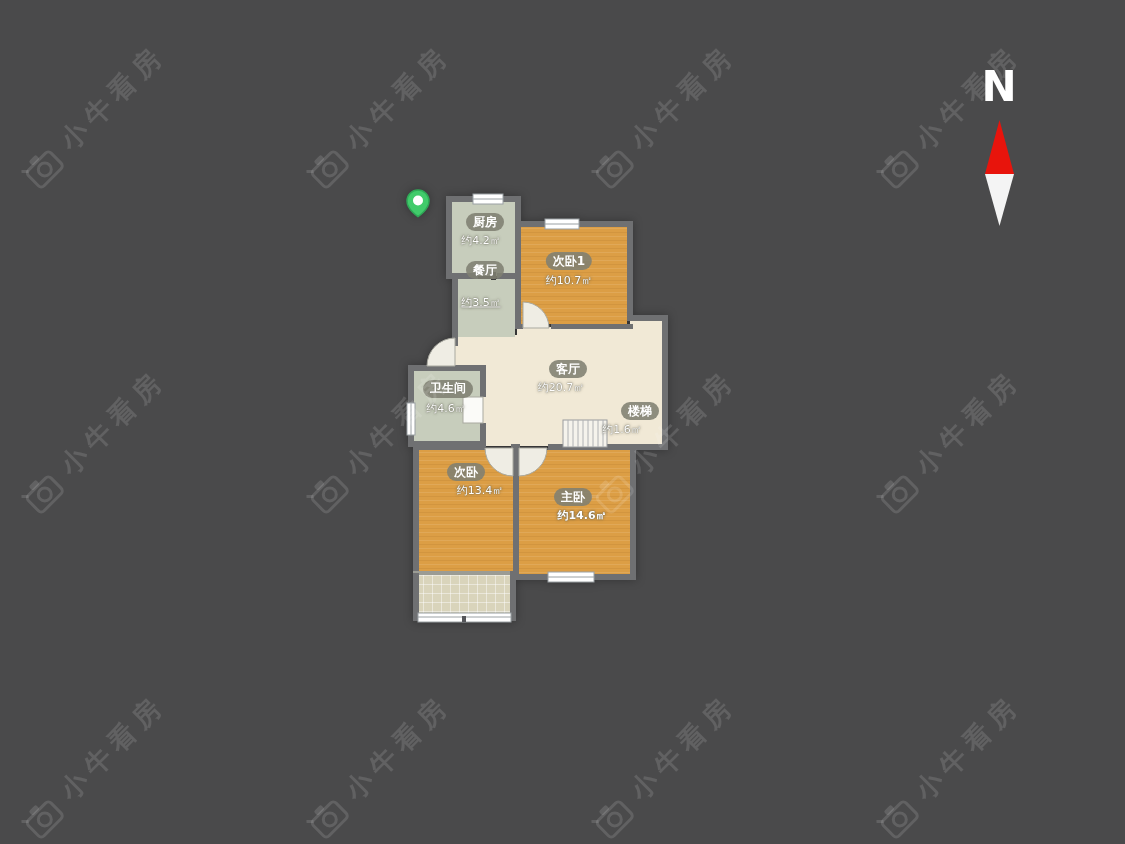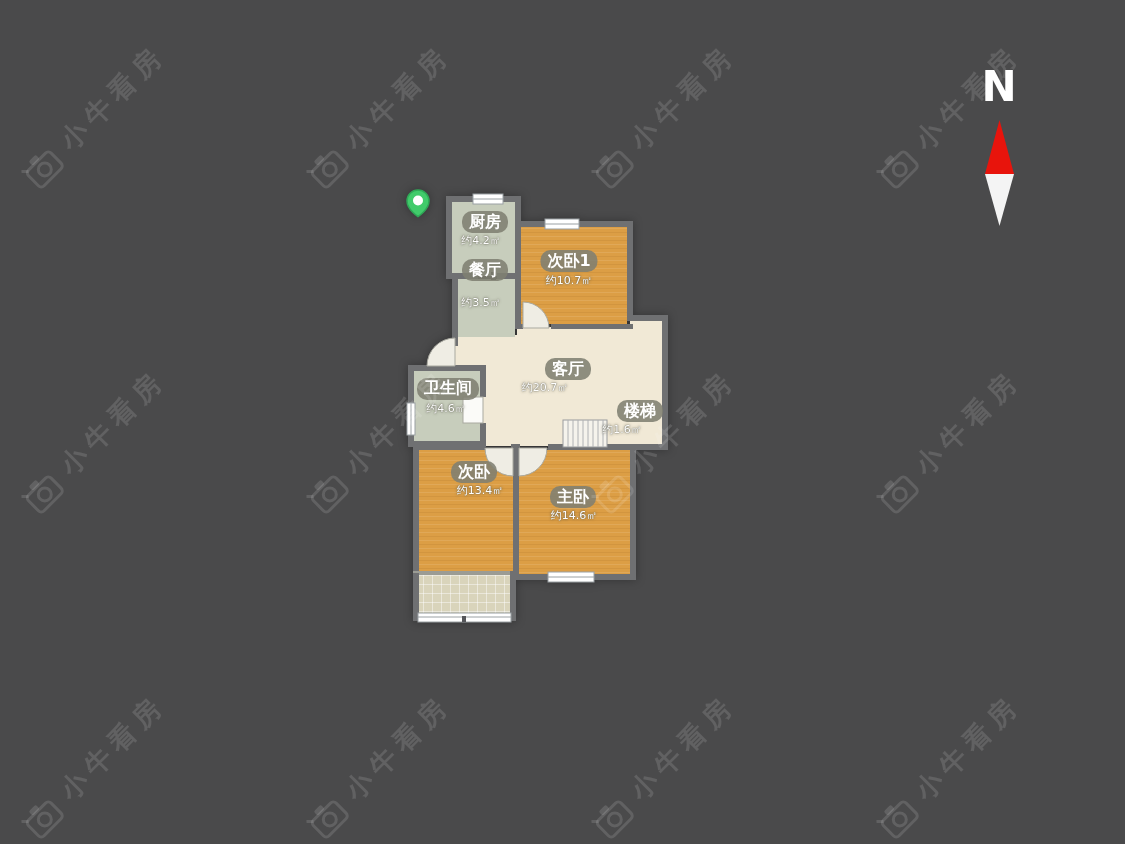--- a/index.html
+++ b/index.html
@@ -20,21 +20,21 @@
   .wm svg{flex:0 0 auto;}
   
   .plan{
     position:absolute;left:405px;top:188px;width:300px;height:445px;z-index:2;
     filter:drop-shadow(0 0 5px rgba(0,0,0,0.30));
   }
   .plan svg{position:absolute;left:0;top:0;}
   .roomlabel{
     position:absolute;transform:translate(-50%,-50%);
     background:rgba(128,128,114,0.88);
-    color:#fff;font-size:16px;font-weight:bold;line-height:1;
+    color:#fff;font-size:12px;font-weight:bold;line-height:1;
     padding:3px 7px;border-radius:10px;white-space:nowrap;z-index:3;
   }
   .areatext{
     position:absolute;transform:translate(-50%,-50%);
     color:#fff;font-size:11px;line-height:1;white-space:nowrap;z-index:3;
     text-shadow:0 0 3px rgba(90,90,75,0.95),0 0 1px rgba(90,90,75,0.95);
   }
   .pin{position:absolute;left:157px;top:168px;z-index:4;}
   
   .compass{position:absolute;left:969px;top:66px;width:60px;text-align:center;z-index:6;}
@@ -145,39 +145,39 @@
 
   <svg class="pin" width="26" height="30" viewBox="0 0 26 30">
     <path d="M13,2 C19.1,2 24,6.9 24,13 C24,21.5 13,28.5 13,28.5 C13,28.5 2,21.5 2,13 C2,6.9 6.9,2 13,2 Z" fill="#41cb6b" stroke="#2fa957" stroke-width="1.5"></path>
     <circle cx="13" cy="12.5" r="5" fill="#ffffff"></circle>
   </svg>
 
   <div class="roomlabel" style="left:80px;top:34px;">厨房</div>
   <div class="areatext" style="left:76px;top:52px;">约4.2㎡</div>
 
   <div class="roomlabel" style="left:80px;top:82px;">餐厅</div>
-  <div class="areatext" style="left:76px;top:114px;">约3.5㎡</div>
+  <div class="areatext" style="left:76px;top:114px;text-decoration:underline;">约3.5㎡</div>
 
   <div class="roomlabel" style="left:164px;top:73px;">次卧1</div>
   <div class="areatext" style="left:164px;top:92px;">约10.7㎡</div>
 
   <div class="roomlabel" style="left:143px;top:181px;margin-left:20px;">客厅</div>
-  <div class="areatext" style="left:125px;top:199px;padding-left:30px;">约20.7㎡</div>
+  <div class="areatext" style="left:141px;top:199px;padding-left:30px;">约20.7㎡</div>
 
   <div class="roomlabel" style="left:43px;top:201px;font-family:Liberation Mono, monospace;">卫生间</div>
   <div class="areatext" style="left:41px;top:220px;">约4.6㎡</div>
 
   <div class="roomlabel" style="left:235px;top:223px;">楼梯</div>
   <div class="areatext" style="left:217px;top:241px;">约1.6㎡</div>
 
-  <div class="roomlabel" style="left:61px;top:284px;margin-left:8px;">次卧</div>
+  <div class="roomlabel" style="left:61px;top:284px;">次卧</div>
   <div class="areatext" style="left:61px;top:302px;padding-left:28px;">约13.4㎡</div>
 
   <div class="roomlabel" style="left:168px;top:309px;">主卧</div>
-  <div class="areatext" style="left:169px;top:327px;">约14.6㎡</div>
+  <div class="areatext" style="left:177px;top:327px;font-weight:bold;">约14.6㎡</div>
 </div>
 
 <div>
   <div class="wm" style="left:95px;top:115px;">
       <svg width="38" height="34" viewBox="0 0 38 34" fill="none" stroke="currentColor" stroke-width="3">
         <rect x="3" y="9" width="32" height="22" rx="4"></rect>
         <circle cx="19" cy="20" r="6.5"></circle>
         <rect x="13" y="3" width="10" height="6" rx="2" fill="currentColor" stroke="none"></rect>
         <line x1="1" y1="5" x2="6" y2="10"></line>
       </svg>

